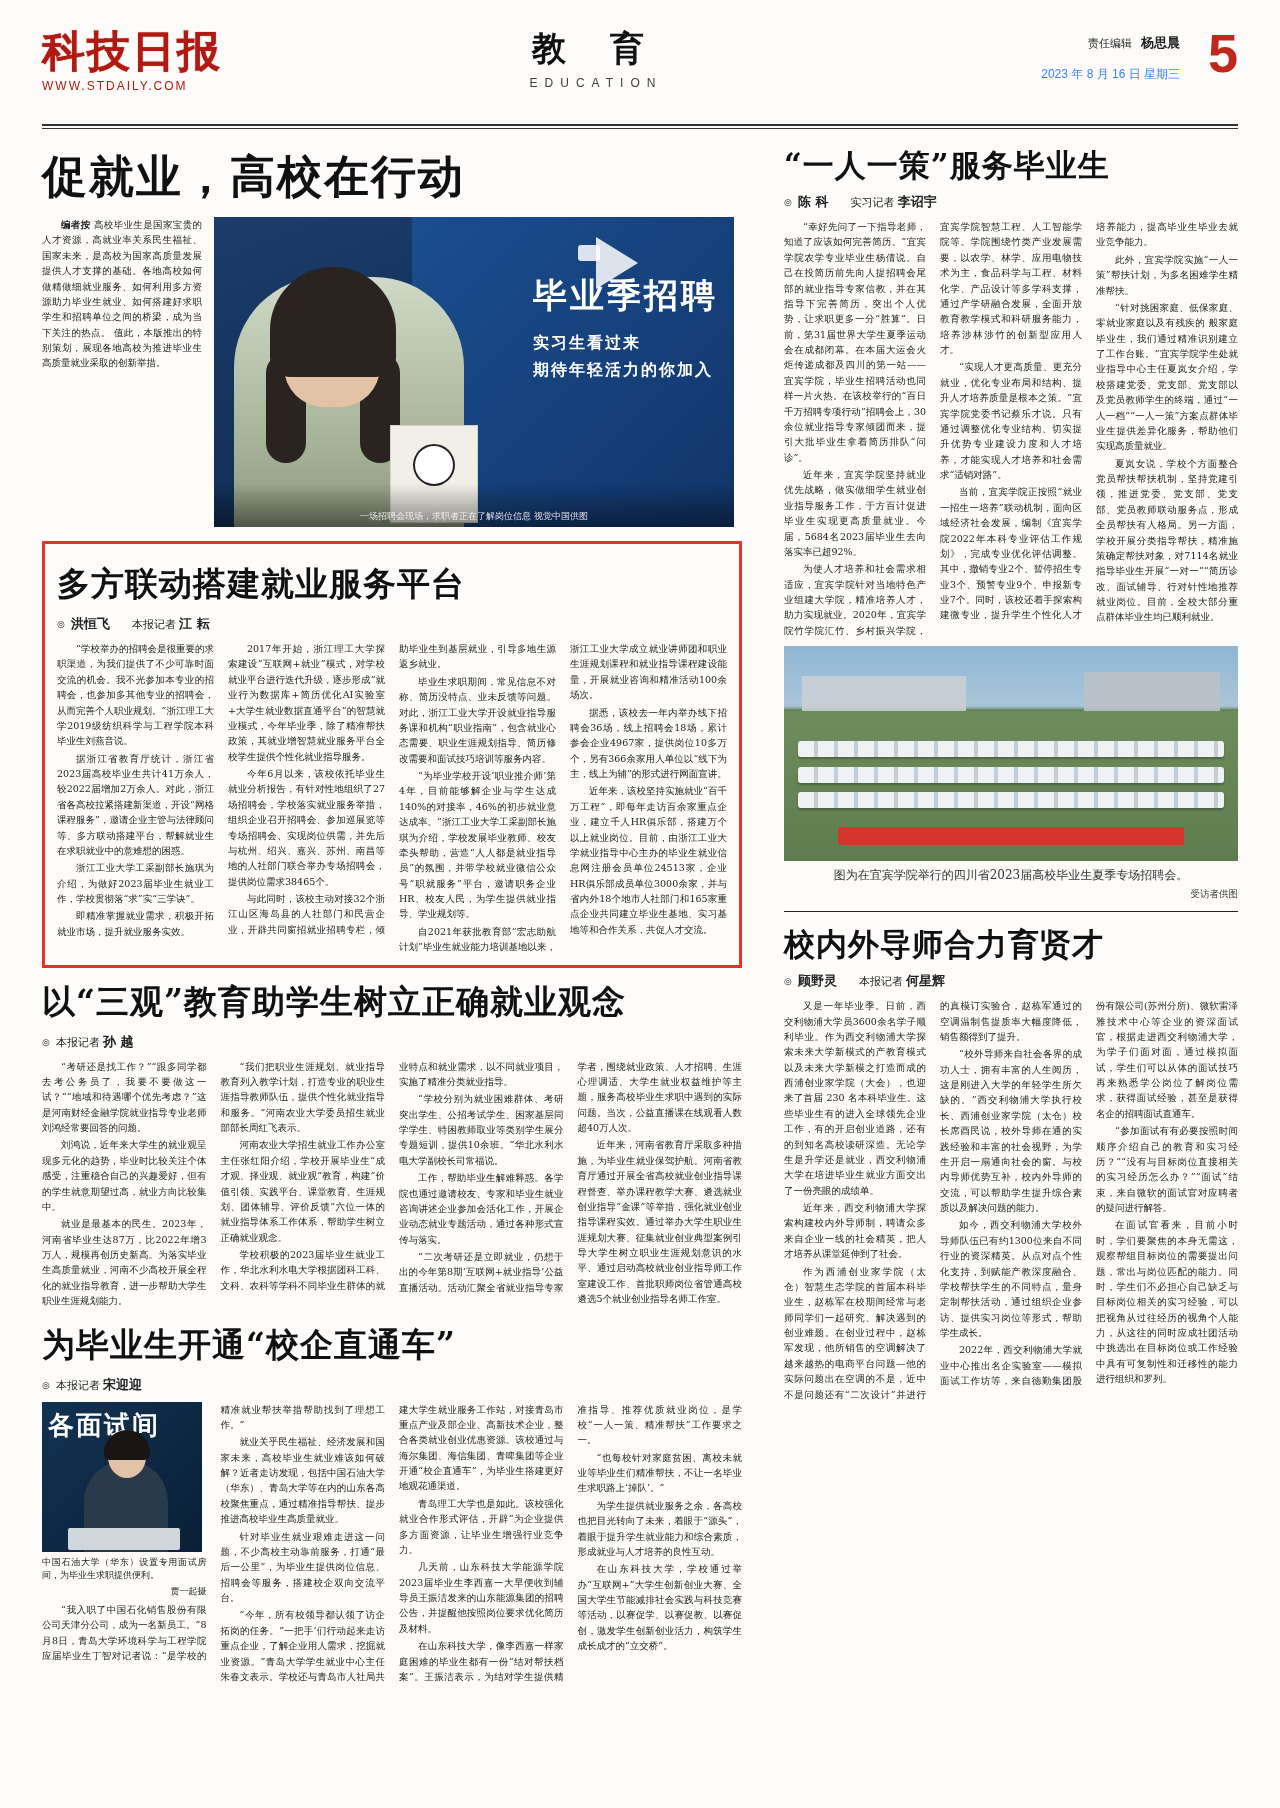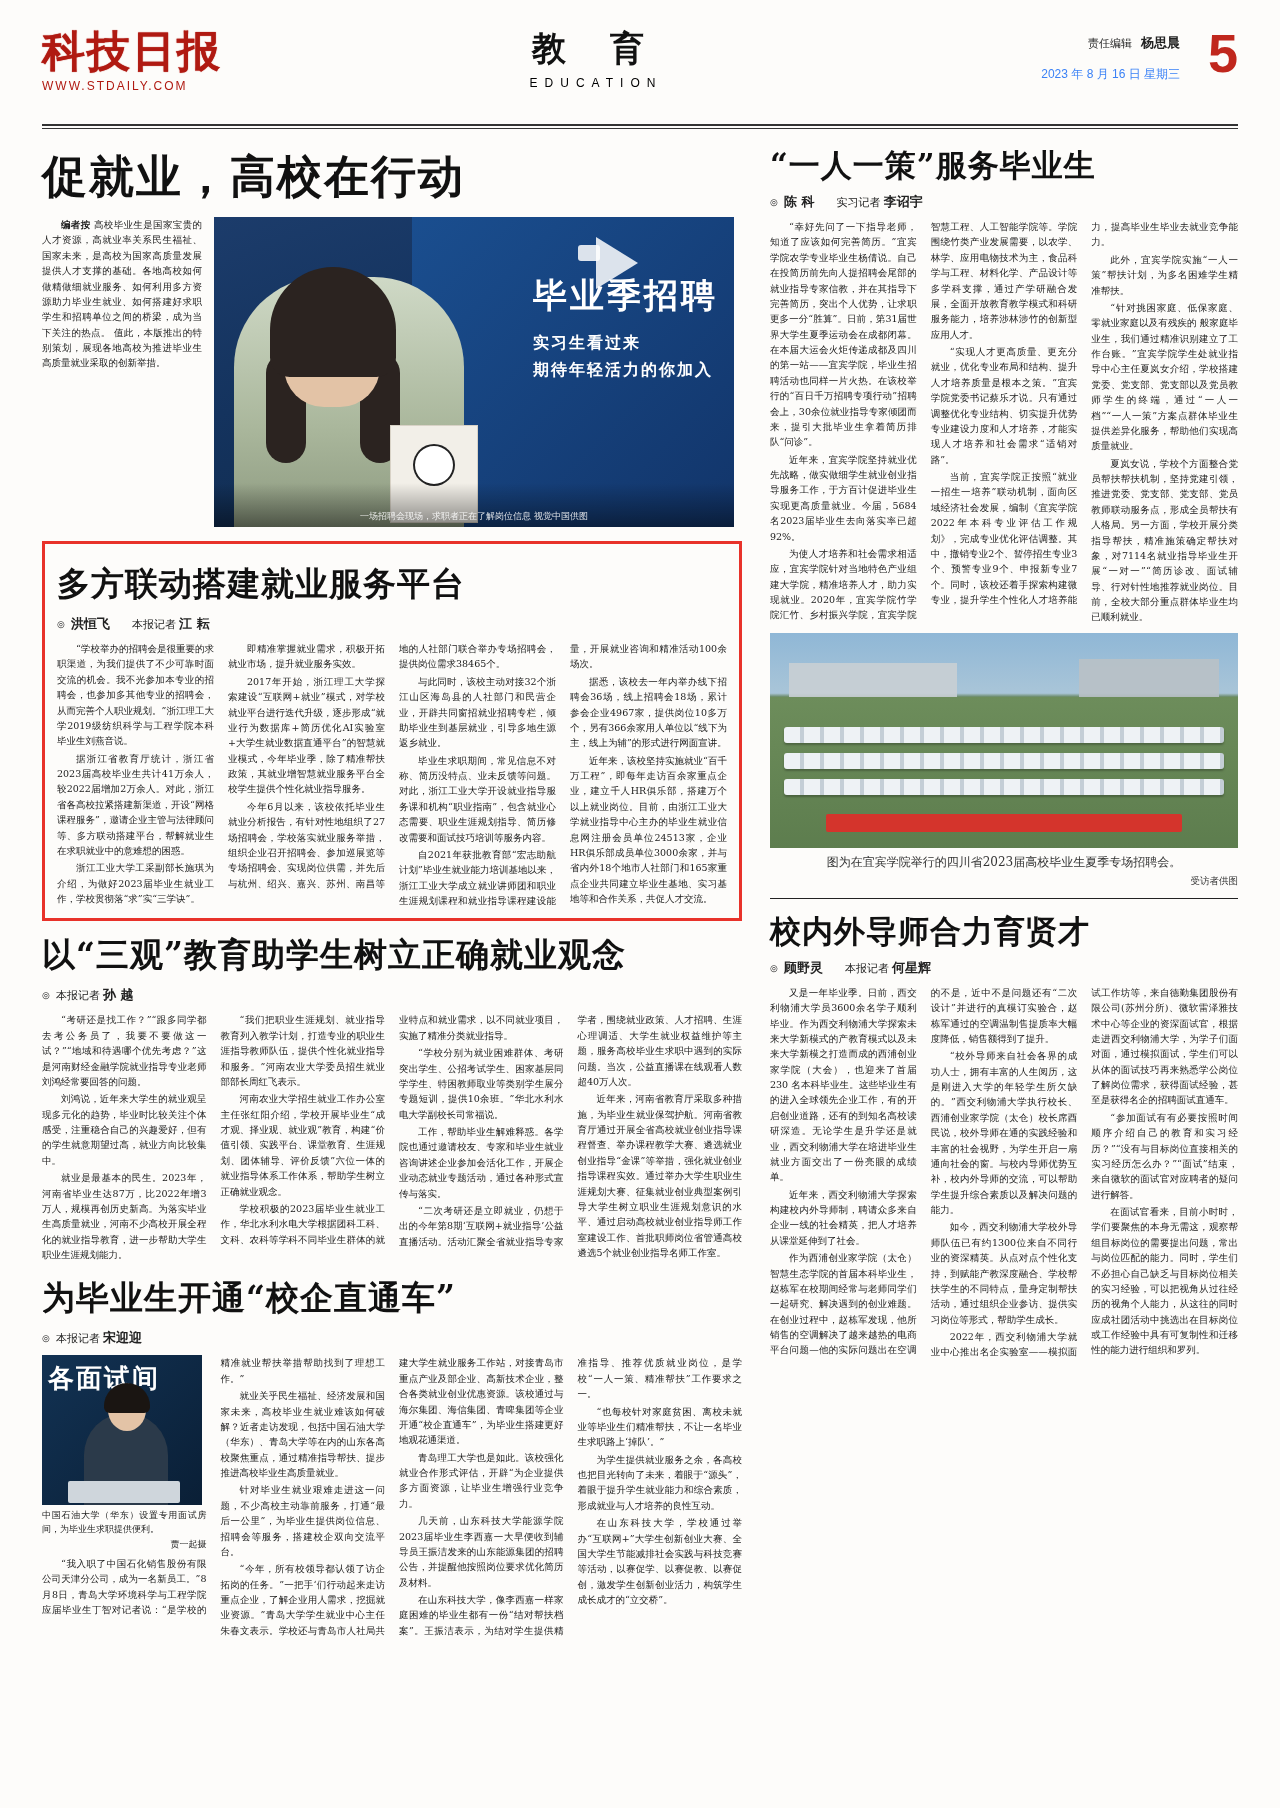--- a/index.html
+++ b/index.html
@@ -35,41 +35,41 @@
   }
   .section-title-wrap{
     flex:1;text-align:center;margin-top:-4px;
   }
   .section-cn{
     font-size:34px;font-weight:bold;letter-spacing:16px;
     font-family:"DejaVu Serif", serif;
   }
   .section-en{
     font-family:"Liberation Sans", sans-serif;
-    font-size:12px;letter-spacing:7px;color:#000000;margin-top:4px;
+    font-size:12px;letter-spacing:7px;color:#404040;margin-top:4px;
   }
   .masthead-right{
     width:300px;text-align:right;position:relative;padding-right:58px;
     font-family:"Liberation Sans", sans-serif;
   }
   .editor-line{font-size:11px;color:#222;margin-top:4px;}
   .editor-line .name{font-weight:bold;font-size:13px;margin-left:6px;}
   .date-line{font-size:12px;color:#3b82f6;margin-top:14px;}
   .page-num{
     position:absolute;right:0;top:-4px;
     font-family:"Liberation Sans", sans-serif;
     font-size:54px;font-weight:bold;color:#c0271d;line-height:1;
   }
   .rule-top{border-bottom:2px solid #333;margin:2px 0 0 0;}
   .rule-top2{border-bottom:1px solid #333;margin-top:2px;}
 
   
   .content{
     position:relative;margin-top:10px;
-    display:flex;gap:0;
+    display:flex;gap:14px;
   }
   .col-left{width:700px;}
   .col-right{width:500px;margin-left:28px;}
 
   
   .headline-xl{
     font-family:"DejaVu Serif", serif;
     font-weight:bold;font-size:45px;letter-spacing:2px;
     margin:8px 0 10px 0;
   }
@@ -331,20 +331,21 @@
         <div class="cols" style="column-count:4;">
           <div class="body-txt">
             <p>“学校举办的招聘会是很重要的求职渠道，为我们提供了不少可靠时面交流的机会。我不光参加本专业的招聘会，也参加多其他专业的招聘会，从而完善个人职业规划。”浙江理工大学2019级纺织科学与工程学院本科毕业生刘燕音说。</p>
             <p>据浙江省教育厅统计，浙江省2023届高校毕业生共计41万余人，较2022届增加2万余人。对此，浙江省各高校拉紧搭建新渠道，开设“网格课程服务”，邀请企业主管与法律顾问等、多方联动搭建平台，帮解就业生在求职就业中的意难想的困惑。</p>
             <p>浙江工业大学工采副部长施琪为介绍，为做好2023届毕业生就业工作，学校贯彻落“求”实“三学诀”。</p>
             <p>即精准掌握就业需求，积极开拓就业市场，提升就业服务实效。</p>
             <p>2017年开始，浙江理工大学探索建设“互联网+就业”模式，对学校就业平台进行迭代升级，逐步形成“就业行为数据库+简历优化AI实验室+大学生就业数据直通平台”的智慧就业模式，今年毕业季，除了精准帮扶政策，其就业增智慧就业服务平台全校学生提供个性化就业指导服务。</p>
             <p>今年6月以来，该校依托毕业生就业分析报告，有针对性地组织了27场招聘会，学校落实就业服务举措，组织企业召开招聘会、参加巡展览等专场招聘会、实现岗位供需，并先后与杭州、绍兴、嘉兴、苏州、南昌等地的人社部门联合举办专场招聘会，提供岗位需求38465个。</p>
             <p>与此同时，该校主动对接32个浙江山区海岛县的人社部门和民营企业，开辟共同窗招就业招聘专栏，倾助毕业生到基层就业，引导多地生源返乡就业。</p>
             <p>毕业生求职期间，常见信息不对称、简历没特点、业未反馈等问题。对此，浙江工业大学开设就业指导服务课和机构“职业指南”，包含就业心态需要、职业生涯规划指导、简历修改需要和面试技巧培训等服务内容。</p>
+            <p>“为毕业学校开设‘职业推介师’第4年，目前能够解企业与学生达成140%的对接率，46%的初步就业意达成率。”浙江工业大学工采副部长施琪为介绍，学校发展毕业教师、校友牵头帮助，营造“人人都是就业指导员”的氛围，并带学校就业微信公众号“职就服务”平台，邀请职务企业HR、校友人民，为学生提供就业指导、学业规划等。</p>
             <p>自2021年获批教育部“宏志助航计划”毕业生就业能力培训基地以来，浙江工业大学成立就业讲师团和职业生涯规划课程和就业指导课程建设能量，开展就业咨询和精准活动100余场次。</p>
             <p>据悉，该校去一年内举办线下招聘会36场，线上招聘会18场，累计参会企业4967家，提供岗位10多万个，另有366余家用人单位以“线下为主，线上为辅”的形式进行网面宣讲。</p>
             <p>近年来，该校坚持实施就业“百千万工程”，即每年走访百余家重点企业，建立千人HR俱乐部，搭建万个以上就业岗位。目前，由浙江工业大学就业指导中心主办的毕业生就业信息网注册会员单位24513家，企业HR俱乐部成员单位3000余家，并与省内外18个地市人社部门和165家重点企业共同建立毕业生基地、实习基地等和合作关系，共促人才交流。</p>
           </div>
         </div>
       </div>
 
       <div>
         <div class="headline-lg" style="margin-top:12px;">以“三观”教育助学生树立正确就业观念</div>
         <div class="byline">

